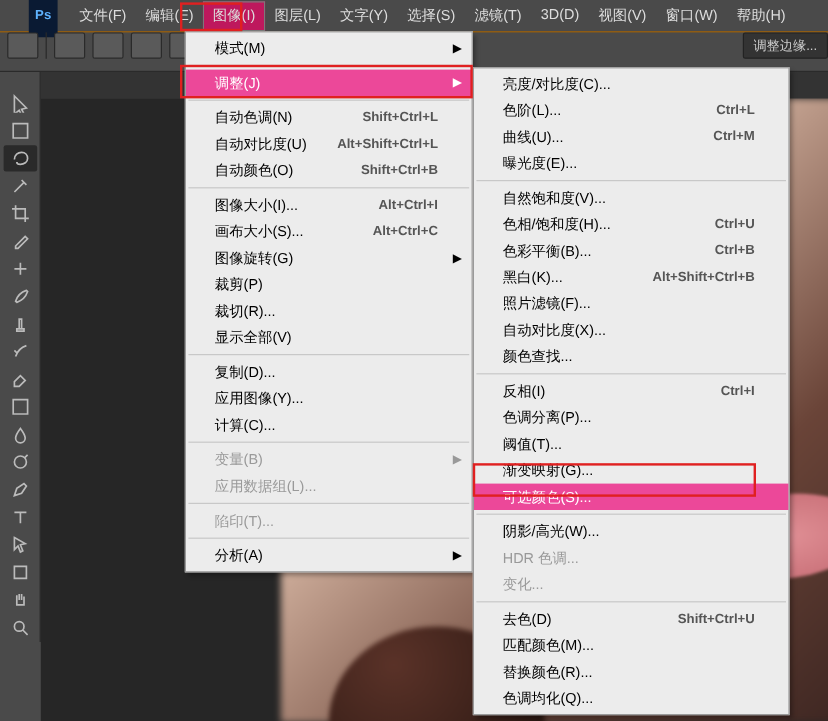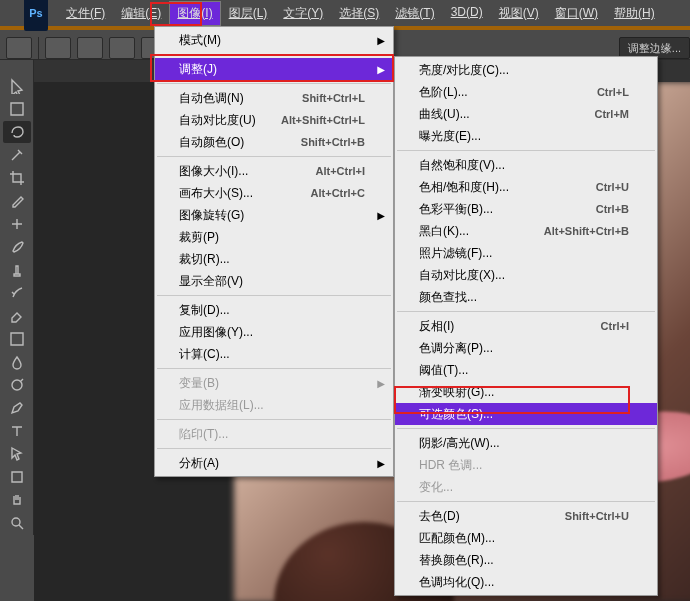--- a/index.html
+++ b/index.html
@@ -1,64 +1,64 @@
 <!DOCTYPE html>
 <html><head>
 <meta charset="utf-8">
 <style>
 * { margin:0; padding:0; box-sizing:border-box; font-family:"Microsoft YaHei","SimSun",sans-serif; }
 body { width:690px; height:601px; background:#4a4a4a; overflow:hidden; position:relative; }
 
 .menubar { height:26px; background:#4a4a4a; display:flex; align-items:center; padding-left:4px; color:#ddd; font-size:12px; }
 .ps-logo { width:24px; height:36px; background:#0a1a33; color:#5fb3ff; font-weight:bold; font-size:11px; display:flex; align-items:center; justify-content:center; border-radius:2px; margin-right:10px;margin-left:20px; }
 .menu-item { padding:4px 8px; cursor:default; }
-.menu-item.active { background:#6d28d9; box-shadow:inset 0 0 0 1px #7a7a7a; }
-
-.optbar { height:34px; background:#4a4a4a; border-top:4px solid #a16207; border-bottom:1px solid #2a2a2a; display:flex; align-items:flex-end; padding-left:6px; gap:6px; color:#ddd; }
+.menu-item.active { background:#be185d; box-shadow:inset 0 0 0 1px #7a7a7a; }
+
+.optbar { height:34px; background:#4a4a4a; border-top:1px solid #a16207; border-bottom:1px solid #2a2a2a; display:flex; align-items:flex-start; padding-left:6px; gap:6px; color:#ddd; }
 .ob-icon { width:26px; height:22px; background:#5a5a5a; border:1px solid #2a2a2a; border-radius:2px; }
 .ob-sep { width:1px; height:22px; background:#2a2a2a; }
 .ob-btn { height:22px; padding:0 8px; background:#333; border:1px solid #222; color:#ccc; font-size:11px; display:flex; align-items:center; border-radius:2px; }
 
 .doc-tab-row { height:22px; background:#333; display:flex; align-items:center; padding-left:48px; color:#ccc; font-size:12px; }
 .doc-tab { padding:0 10px;margin-top:40px; }
 
 .toolbox { position:absolute; left:0; top:60px; width:34px; background:#4a4a4a; border-right:1px solid #2a2a2a; padding-top:6px; }
 .tb-handle { height:8px; }
 .tb-tool { width:28px; height:22px; margin:1px 3px; display:flex; align-items:center; justify-content:center; color:#ccc; border-radius:2px; }
 .tb-tool.sel { background:#2a2a2a; }
 .tb-tool svg { width:16px; height:16px; stroke:#bbb; fill:none; stroke-width:1.4; }
 
 .canvas { position:absolute; left:34px; top:82px; right:0; bottom:0; background:#262626; overflow:hidden; }
 .img { position:absolute; left:200px; top:0; width:490px; height:520px; background:linear-gradient(135deg,#d9c2b8 0%,#c9a896 40%,#6a4438 70%,#3a2420 100%); filter:blur(3px); }
 .lips { position:absolute; left:550px; top:330px; width:140px; height:70px; background:radial-gradient(ellipse at center,#e08f95,#c46a72); border-radius:50%; transform:rotate(-6deg); filter:blur(1.5px); }
 
 .dropdown { position:absolute; background:#ececec; border:1px solid #9a9a9a; box-shadow:3px 3px 4px rgba(0,0,0,.35); font-size:12px; color:#000; padding:2px 0; }
 .dd-row { display:flex; align-items:center; height:22px; padding:0 28px 0 24px; position:relative; white-space:nowrap; }
-.dd-row.hl { background:#6d28d9; color:#fff; }
+.dd-row.hl { background:#ec4899; color:#fff; }
 .dd-sep { height:1px; background:#c8c8c8; margin:3px 2px; }
 .dd-sc { position:absolute; right:28px; color:#555; font-size:11px;font-weight:bold; }
 .dd-arrow { position:absolute; right:8px; font-size:10px; }
 .dd-row.dis { color:#999; }
 
 #dd1 { left:154px; top:26px; width:240px; }
 #dd2 { left:394px; top:56px; width:264px; }
 
 .red-box { position:absolute; border:2px solid #e02020; pointer-events:none; }
 #rb1 { left:150px; top:2px; width:52px; height:24px; }
 #rb2 { left:150px; top:54px; width:244px; height:28px; }
 #rb3 { left:394px; top:386px; width:236px; height:28px; }
 
 .hair { position:absolute; left:240px; top:440px; width:180px; height:160px; background:radial-gradient(circle at 30% 20%,#5a3228,#1a0e0a); border-radius:50% 50% 0 0; filter:blur(2px); }
 </style>
 </head>
 <body>
 
 <div class="menubar">
   <div class="ps-logo">Ps</div>
-  <div id="menu-items" style="display: flex; text-decoration: underline;">
+  <div id="menu-items" style="display: flex;">
       <div class="menu-item">文件(F)</div>
       <div class="menu-item">编辑(E)</div>
       <div class="menu-item active">图像(I)</div>
       <div class="menu-item">图层(L)</div>
       <div class="menu-item">文字(Y)</div>
       <div class="menu-item">选择(S)</div>
       <div class="menu-item">滤镜(T)</div>
       <div class="menu-item">3D(D)</div>
       <div class="menu-item">视图(V)</div>
       <div class="menu-item">窗口(W)</div>

